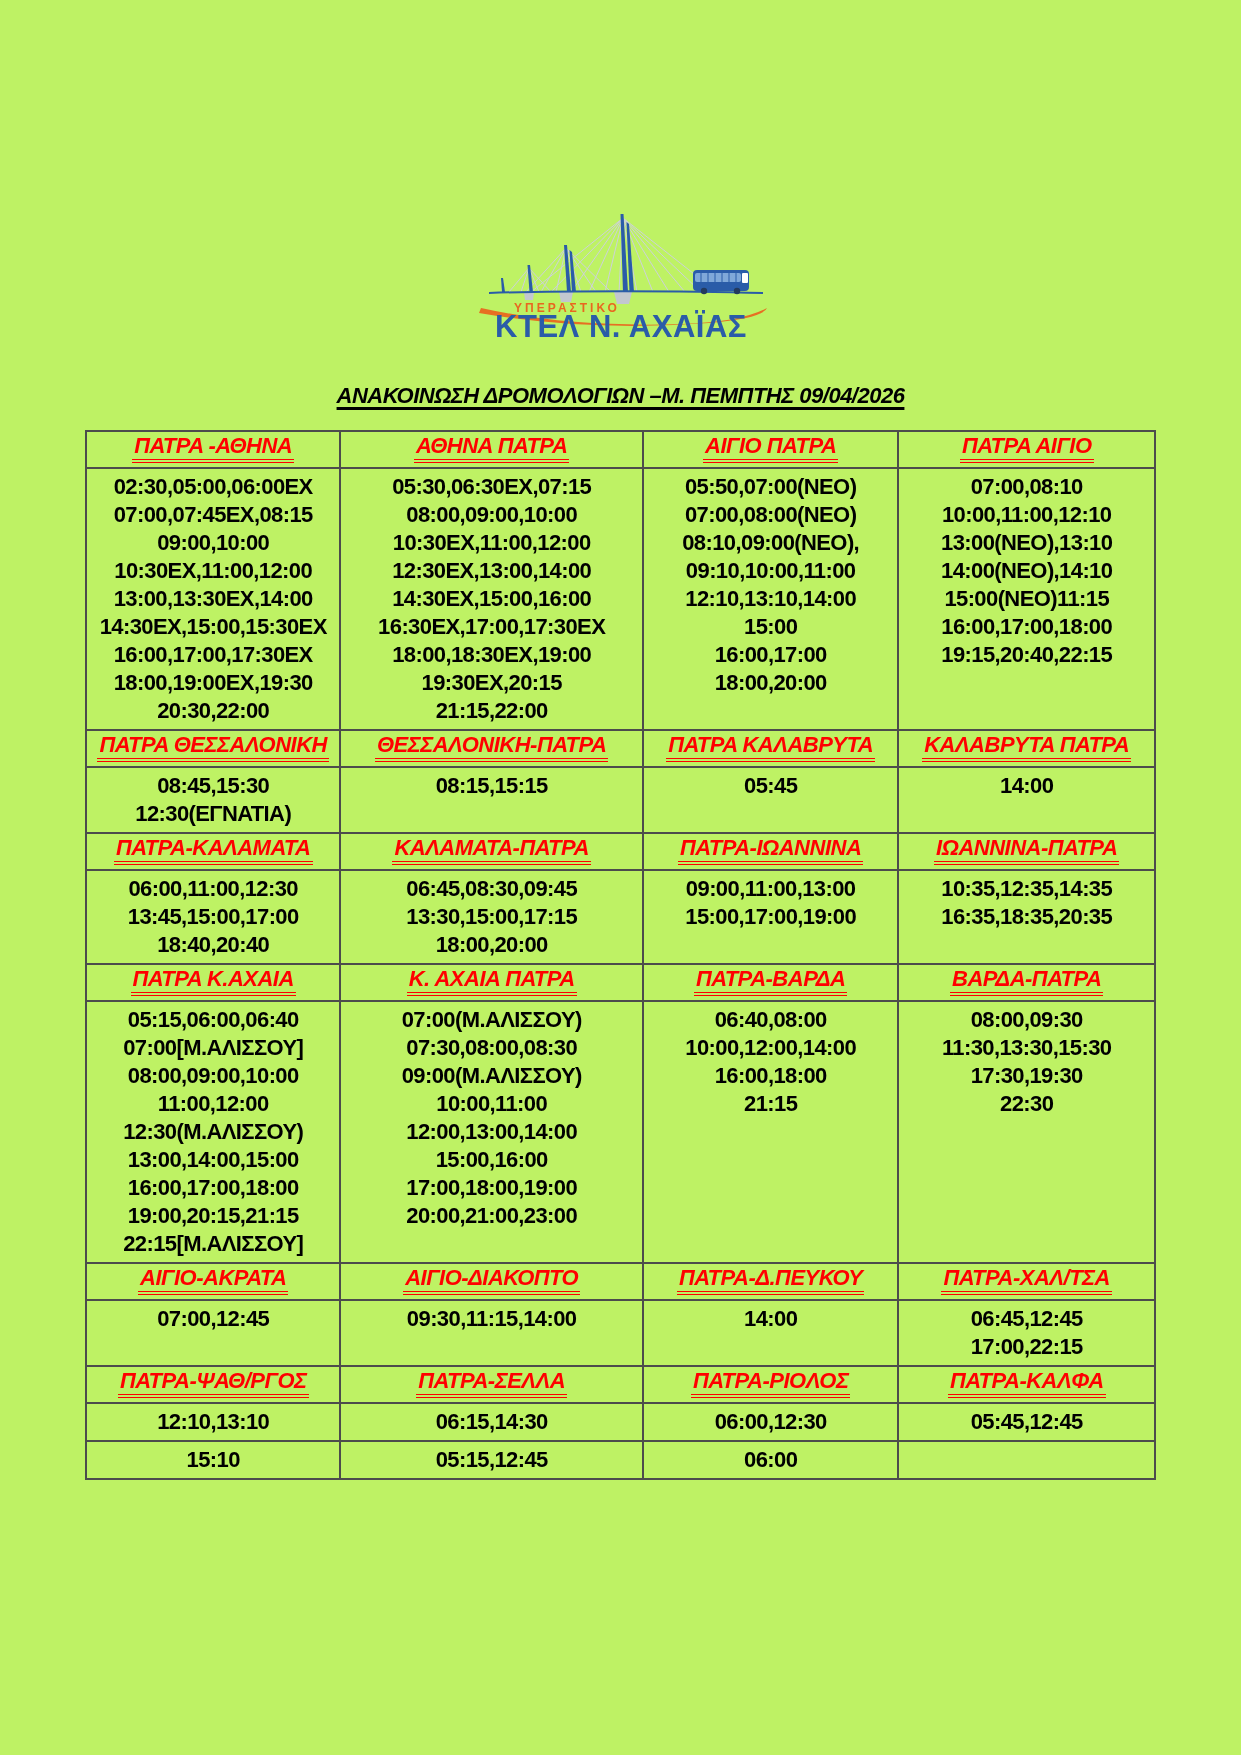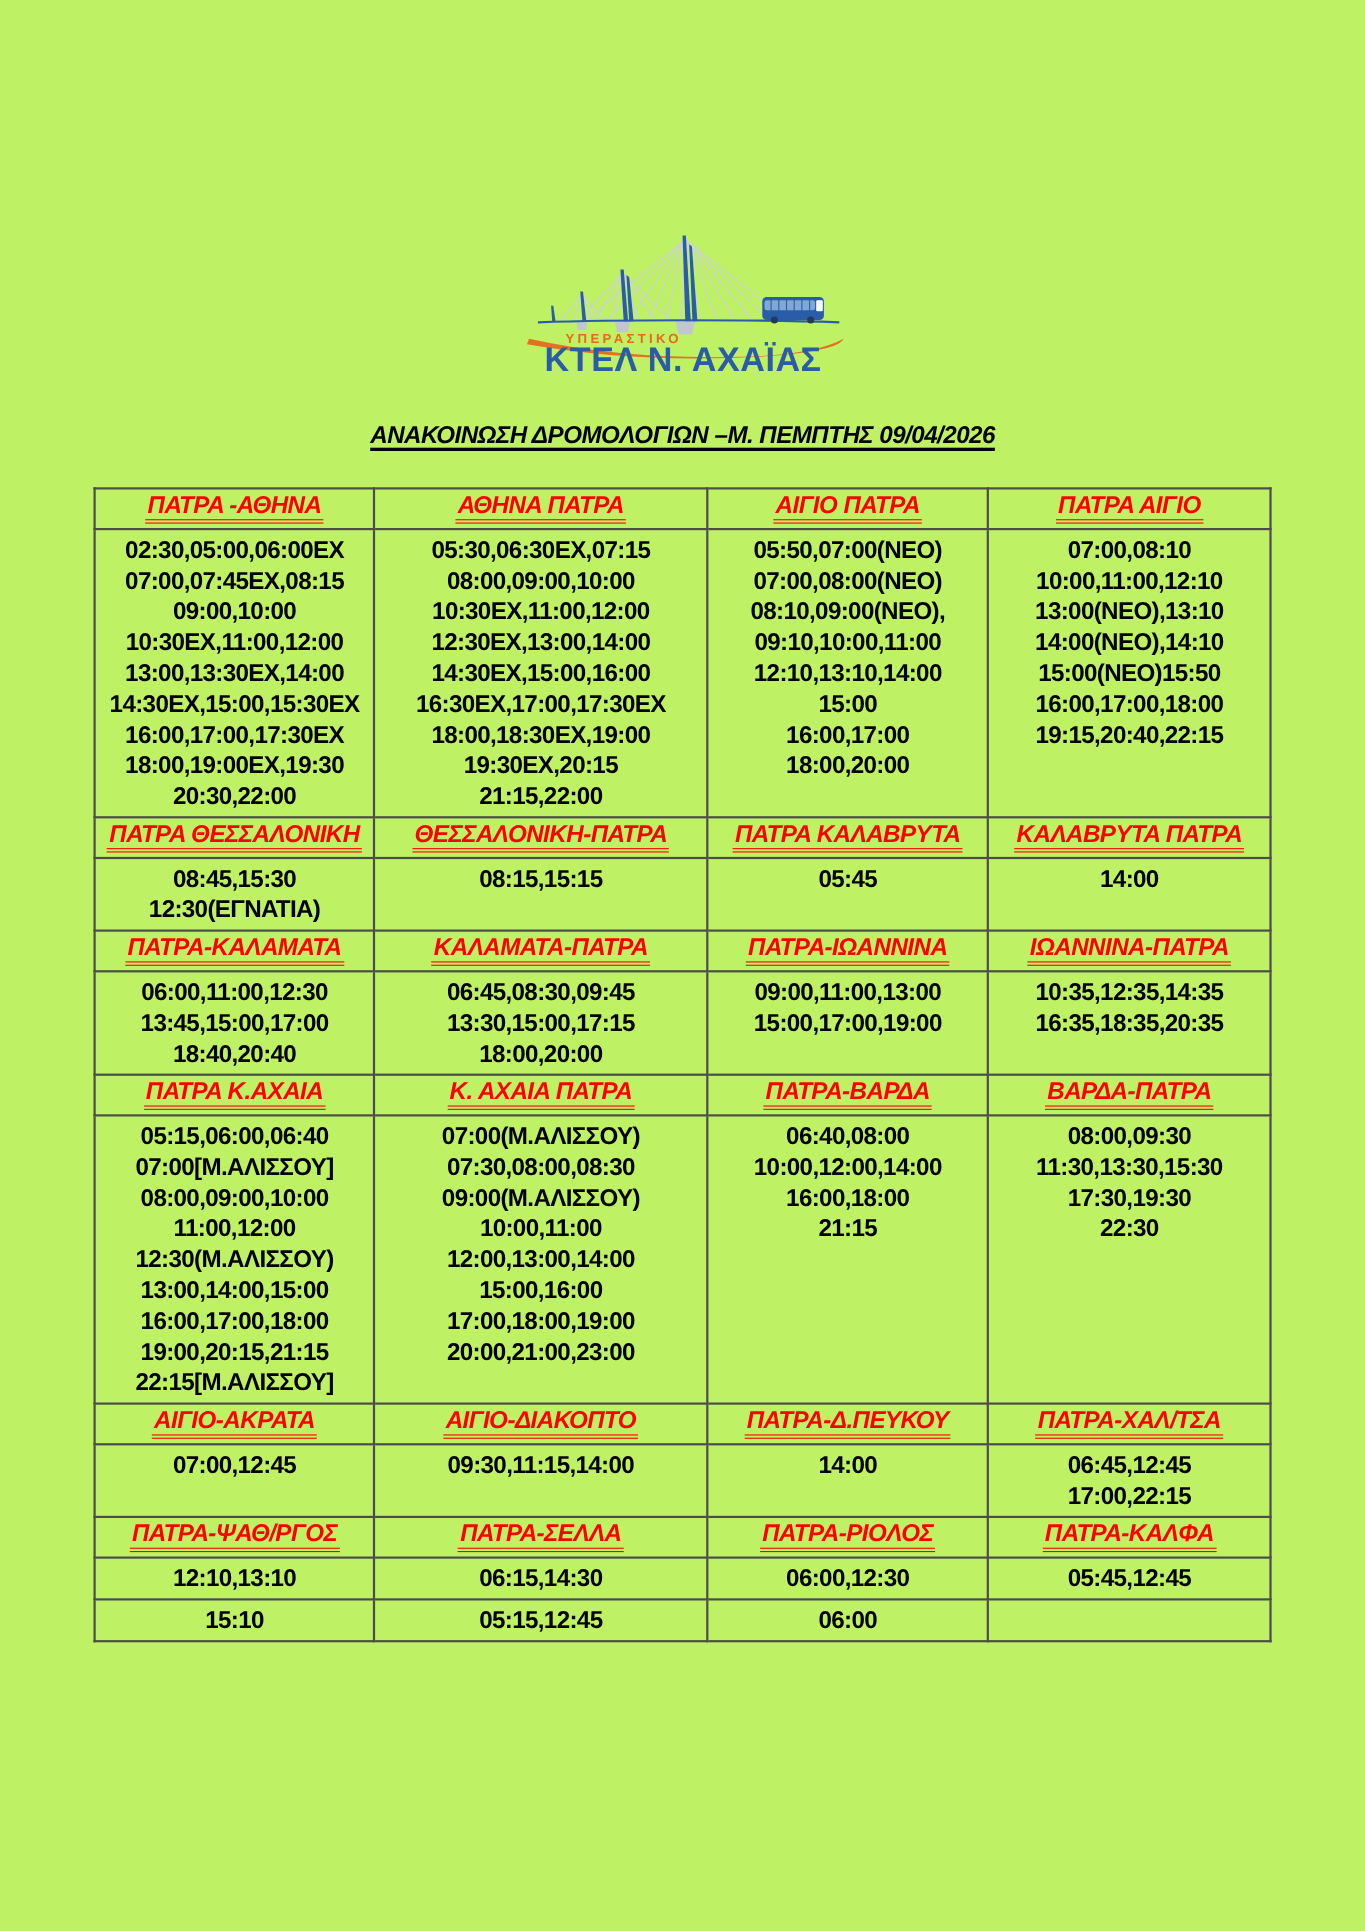--- a/index.html
+++ b/index.html
@@ -9,21 +9,21 @@
   
   .logo-wrap{position:absolute;top:200px;left:0;width:1241px;display:flex;justify-content:center;}
   .logo-wrap svg{display:block;}
 
   
   .doc-title{position:absolute;top:383px;left:0;width:1241px;text-align:center;
     font-size:22px;font-weight:bold;font-style:italic;letter-spacing:-0.5px;}
   .doc-title span{text-decoration:underline;text-underline-offset:4px;text-decoration-thickness:2.5px;}
 
   
-  table.schedule{position:absolute;left:85px;top:443px;width:1071px;border-collapse:collapse;table-layout:fixed;}
+  table.schedule{position:absolute;left:85px;top:430px;width:1071px;border-collapse:collapse;table-layout:fixed;}
   table.schedule td{border:2px solid #4c4c4c;padding:0;vertical-align:top;text-align:center;overflow:hidden;}
   tr.hdr td{height:30px;padding:2px 2px 3px;}
   .route-hdr{display:inline-block;color:#ff0000;font-weight:bold;font-style:italic;
     font-size:22px;line-height:24px;letter-spacing:-0.5px;
     border-bottom:4px double #ff0000;padding:0 2px 1px;}
   tr.times td{padding:4px 2px 4px;}
   .tline{font-size:22px;font-weight:bold;line-height:28px;letter-spacing:-0.6px;white-space:nowrap;}
 </style>
 </head>
 <body>
@@ -147,21 +147,21 @@
             <div class="tline">12:10,13:10,14:00</div>
             <div class="tline">15:00</div>
             <div class="tline">16:00,17:00</div>
             <div class="tline">18:00,20:00</div>
           </td>
           <td>
             <div class="tline">07:00,08:10</div>
             <div class="tline">10:00,11:00,12:10</div>
             <div class="tline">13:00(NEO),13:10</div>
             <div class="tline">14:00(NEO),14:10</div>
-            <div class="tline">15:00(NEO)15:50</div>
+            <div class="tline">15:00(NEO)11:15</div>
             <div class="tline">16:00,17:00,18:00</div>
             <div class="tline">19:15,20:40,22:15</div>
           </td>
         </tr>
         <tr class="hdr">
           <td><span class="route-hdr">ΠΑΤΡΑ ΘΕΣΣΑΛΟΝΙΚΗ</span></td>
           <td><span class="route-hdr">ΘΕΣΣΑΛΟΝΙΚΗ-ΠΑΤΡΑ</span></td>
           <td><span class="route-hdr">ΠΑΤΡΑ ΚΑΛΑΒΡΥΤΑ</span></td>
           <td><span class="route-hdr">ΚΑΛΑΒΡΥΤΑ ΠΑΤΡΑ</span></td>
         </tr>

